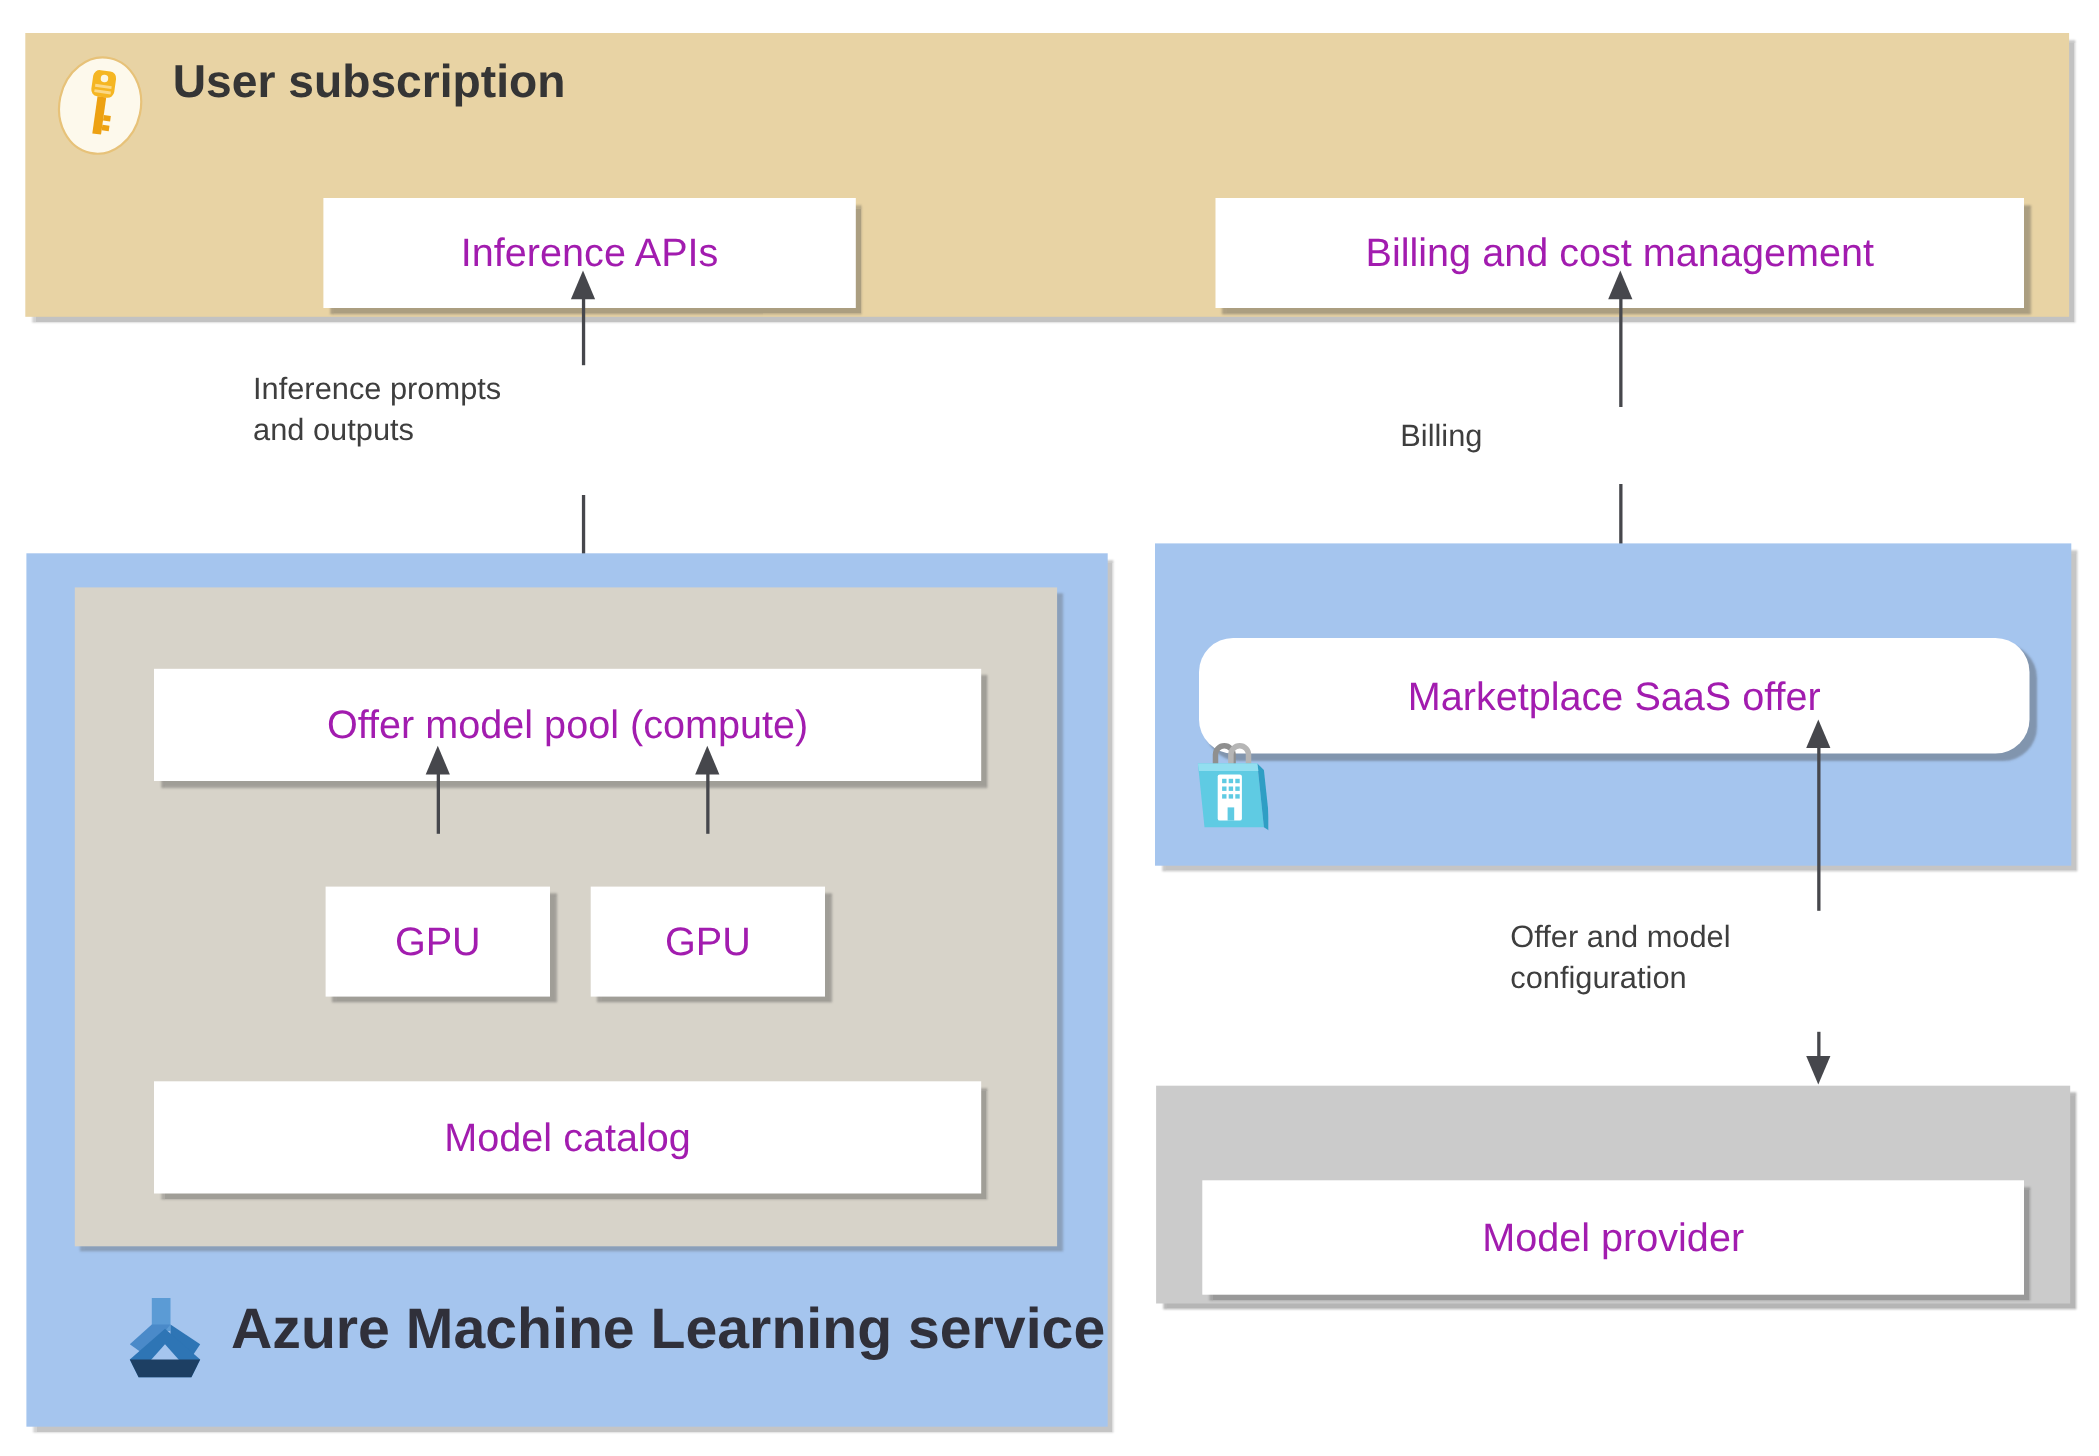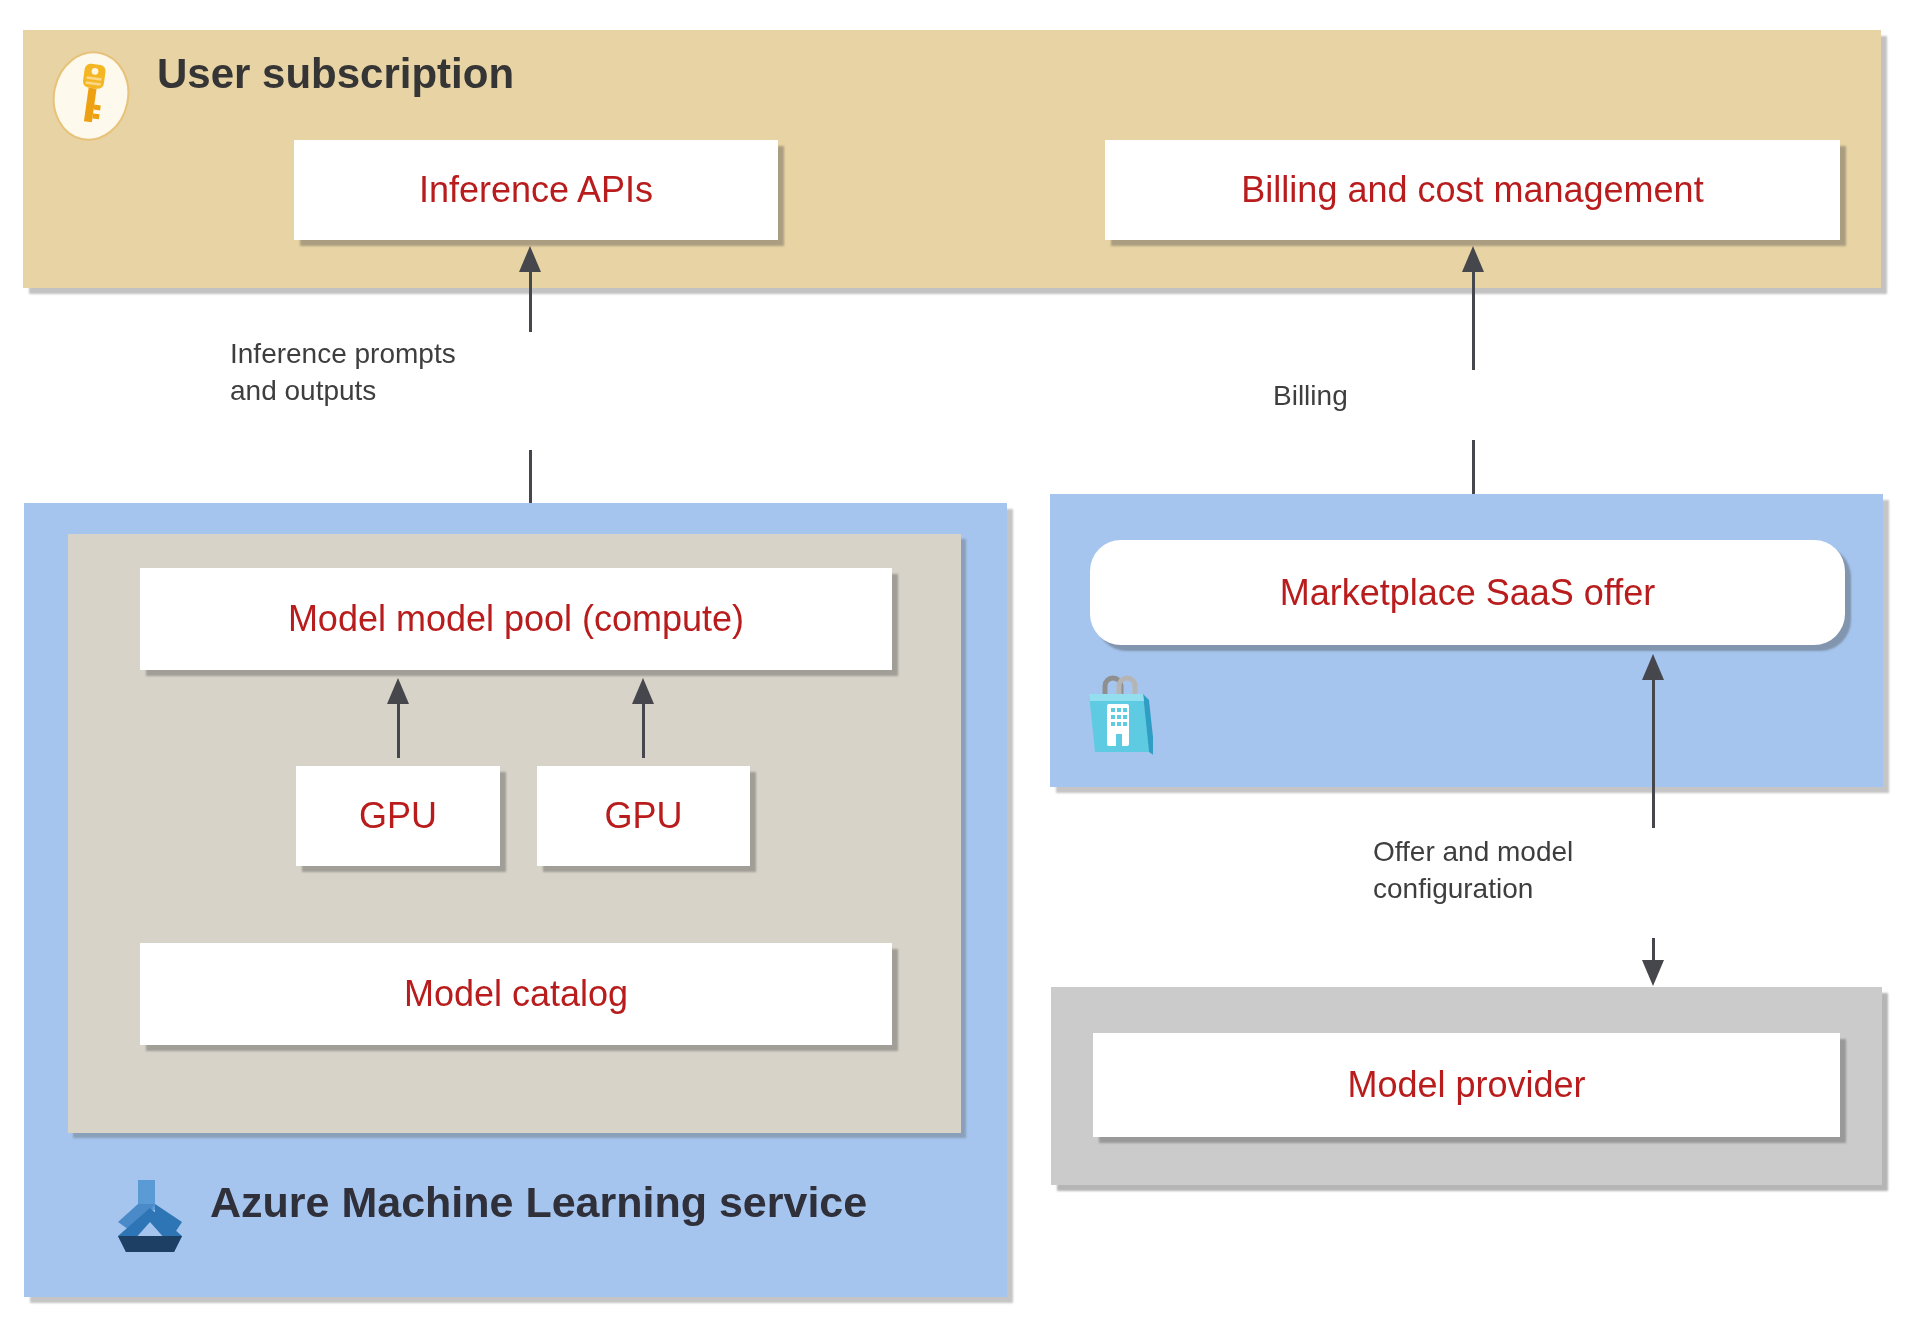--- a/index.html
+++ b/index.html
@@ -10,22 +10,23 @@
   }
   .abs{position:absolute;box-sizing:border-box;}
   
   .band-tan{background:#e8d3a4;box-shadow:6px 6px 2px #c2c2c2;}
   .band-blue{background:#a5c5ee;box-shadow:6px 6px 2px #c5c5c5;}
   .band-gray-warm{background:#d7d3c9;box-shadow:5px 5px 2px rgba(90,90,90,.35);}
   .band-gray{background:#cbcbcb;box-shadow:6px 6px 2px #b5b5b5;}
   
   .node{
     background:#ffffff;display:flex;align-items:center;justify-content:center;
-    font-size:36px;color:#b91c1c;box-shadow:6px 6px 2px rgba(70,70,70,.38);
+    font-size:36px;color:#a21caf;box-shadow:6px 6px 2px rgba(70,70,70,.38);
     text-align:left;
+    margin-top:40px;
   }
   
   .h-title{font-weight:bold;color:#353535;}
   
   .flow-label{
     font-size:28px;line-height:1.32;text-align:left;color:#3e3e3e;
   }
   
   .aline{position:absolute;width:3px;background:#46474c;}
   .ahead{position:absolute;width:0;height:0;border-left:11px solid transparent;border-right:11px solid transparent;}
@@ -80,21 +81,21 @@
     <div>Billing</div>
   </div>
   <div class="aline abs" style="left:1471.5px;top:440px;height:74px;"></div>
   <div class="ahead down abs" style="left:1462px;top:512px;"></div>
 
   <div class="abs band-blue" style="left:24px;top:503px;width:983px;height:794px;">
 
     <div class="abs band-gray-warm" style="left:44px;top:31px;width:893px;height:599px;">
 
       <div class="node abs" style="left:72px;top:34px;width:752px;height:102px;">
-        <span>Model model pool (compute)</span>
+        <span>Offer model pool (compute)</span>
       </div>
 
       <div class="node abs" style="left:228px;top:232px;width:204px;height:100px;">
         <span>GPU</span>
       </div>
       <div class="node abs" style="left:469px;top:232px;width:213px;height:100px;">
         <span>GPU</span>
       </div>
 
       <div class="node abs" style="left:72px;top:409px;width:752px;height:102px;">
@@ -110,21 +111,21 @@
 
     <div class="brand abs" style="left:88px;top:675px;height:84px;">
       <svg width="76" height="82" viewBox="0 0 76 82" style="display:block;">
         <rect x="26" y="2" width="17" height="30" fill="#5b9bd5"></rect>
         <polygon points="26,26 43,26 20,54 6,44" fill="#4a8ac9"></polygon>
         <polygon points="43,26 43,40 62,56 70,44" fill="#2e75b5"></polygon>
         <polygon points="6,58 38,30 70,58 62,74 14,74" fill="#2e75b5"></polygon>
         <polygon points="38,44 54,62 22,62" fill="#a5c5ee"></polygon>
         <polygon points="6,58 70,58 62,74 14,74" fill="#1d3f63"></polygon>
       </svg>
-      <span class="h-title" style="font-size:43px;margin-left:22px;color:#30303a;">Azure Machine Learning service</span>
+      <span class="h-title" style="font-size:52px;margin-left:22px;color:#30303a;">Azure Machine Learning service</span>
     </div>
   </div>
 
   <div class="abs band-blue" style="left:1050px;top:494px;width:833px;height:293px;">
     <div class="node abs" style="left:40px;top:46px;width:755px;height:105px;border-radius:31px;">
       <span>Marketplace SaaS offer</span>
     </div>
 
     <div class="brand abs" style="left:35px;top:176px;">
       <svg width="68" height="90" viewBox="0 0 68 90" style="display:block;">

